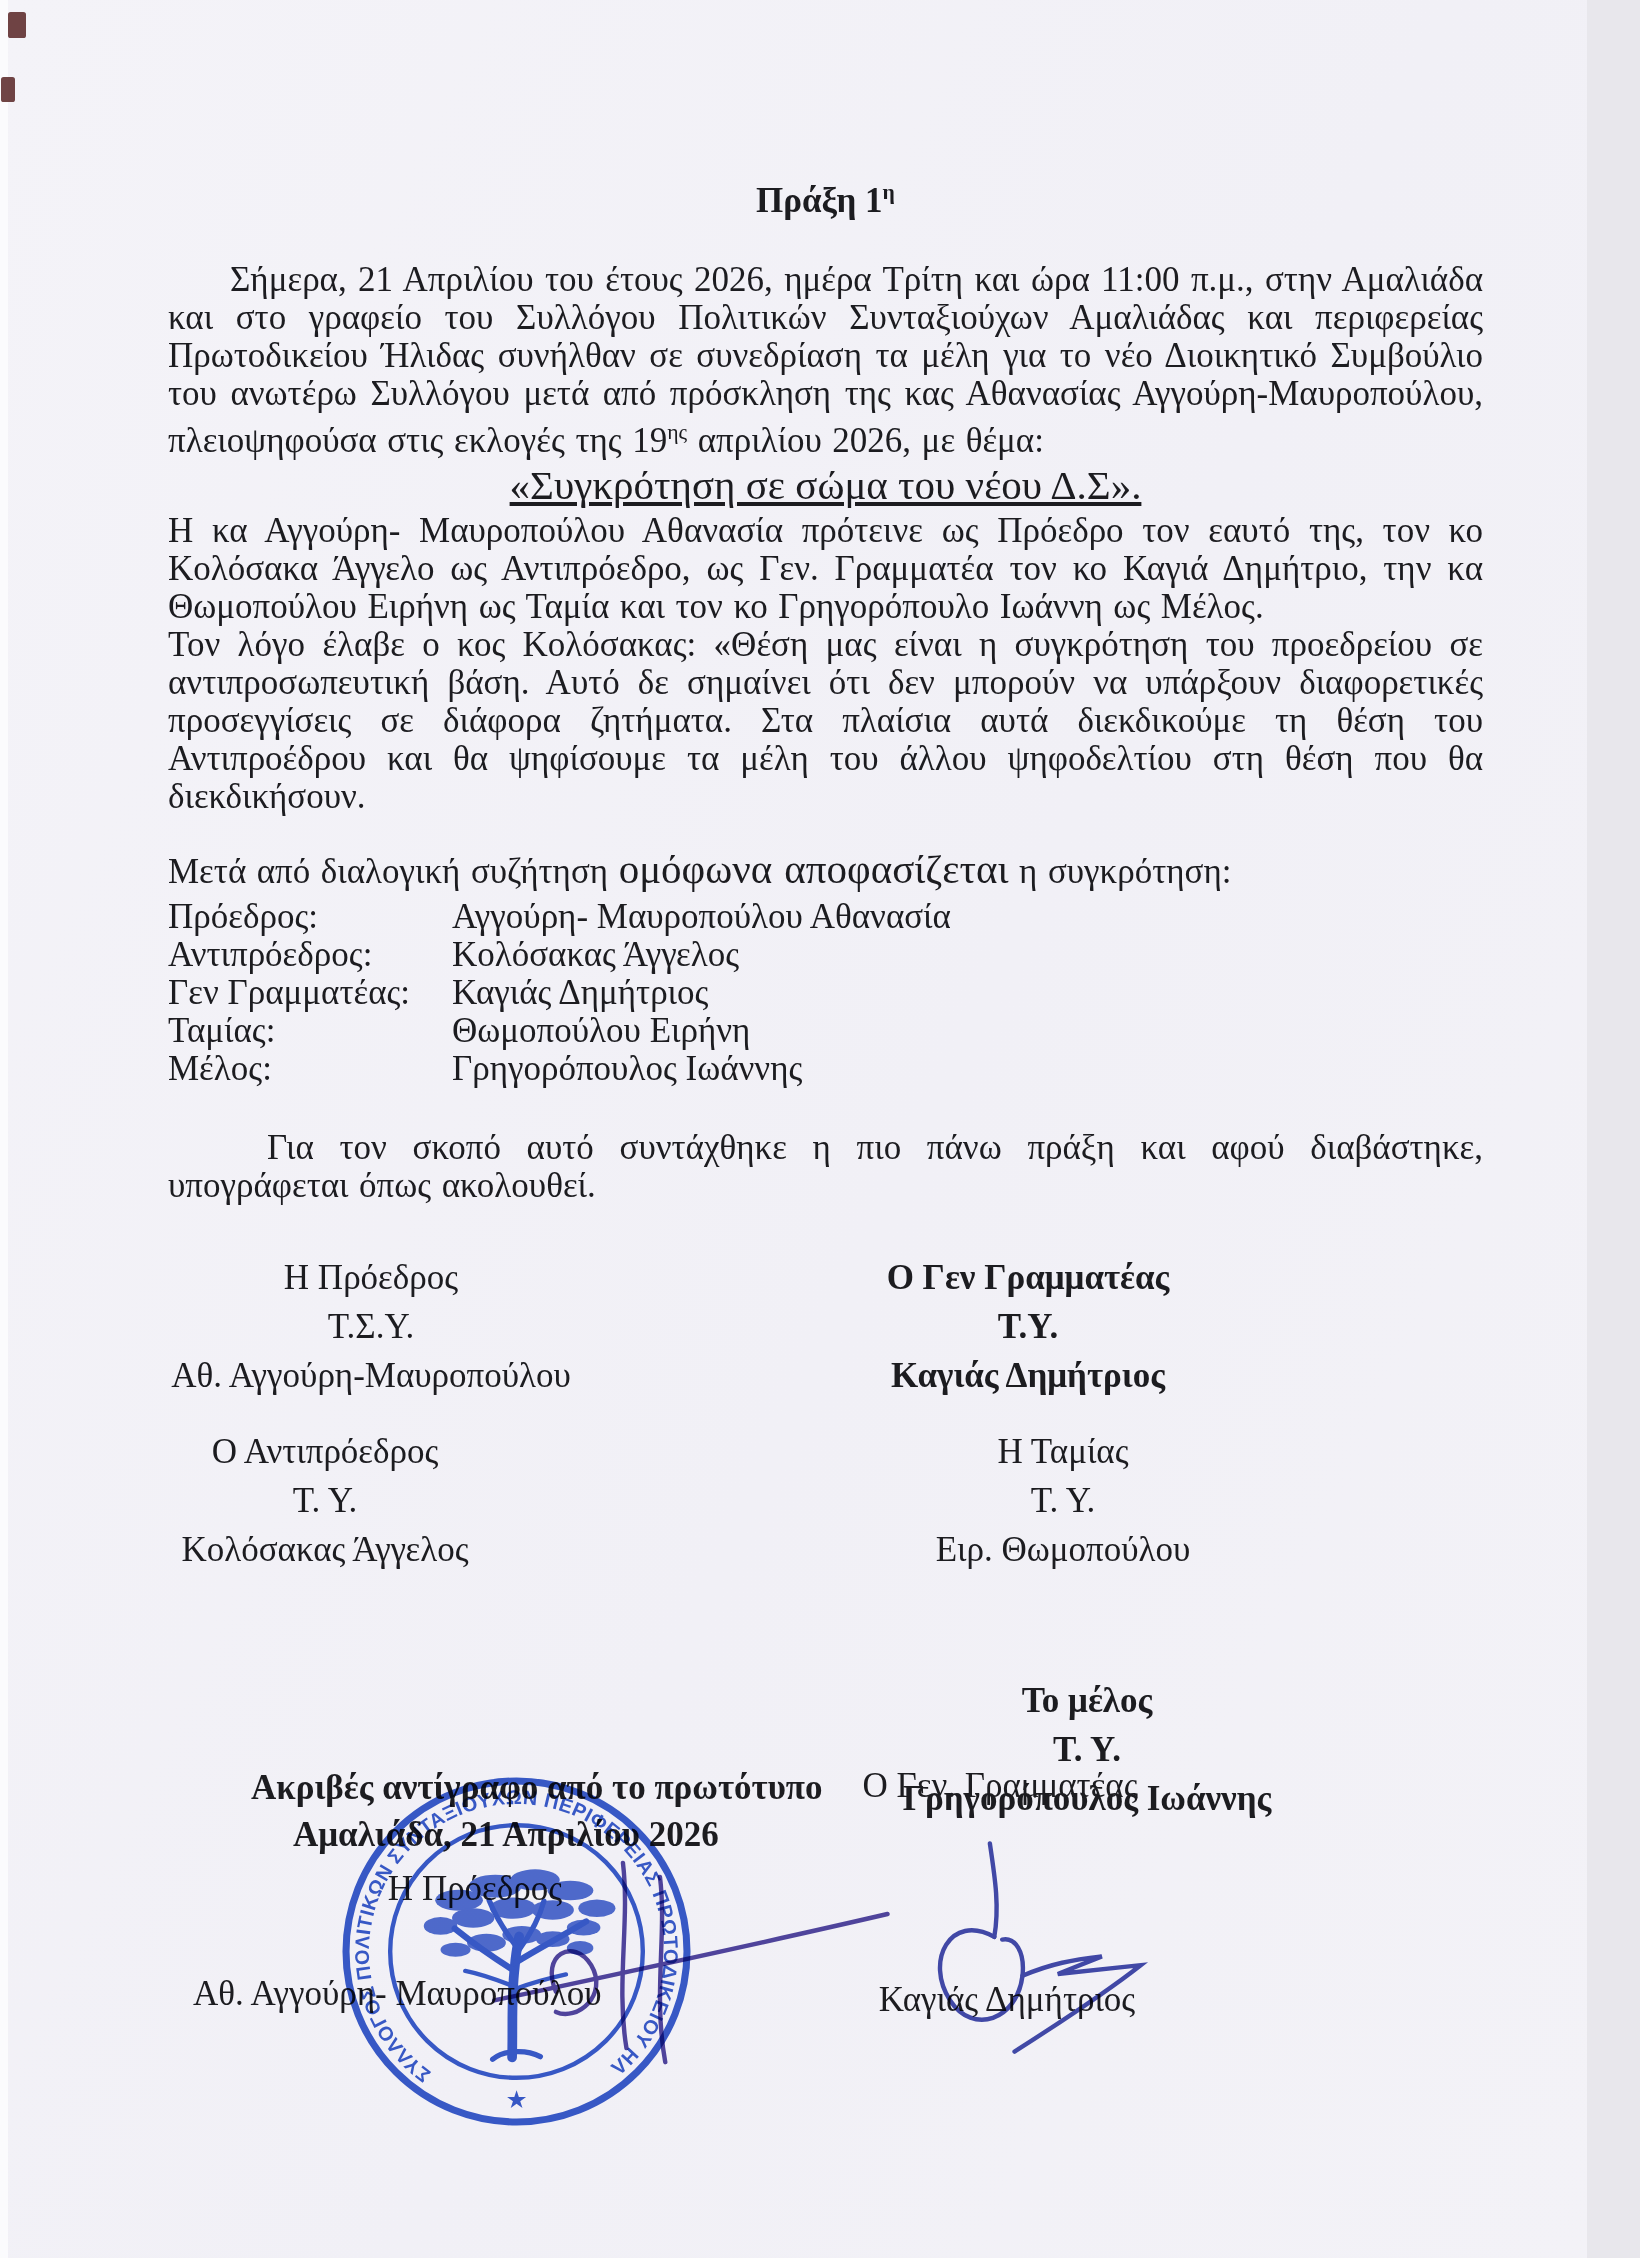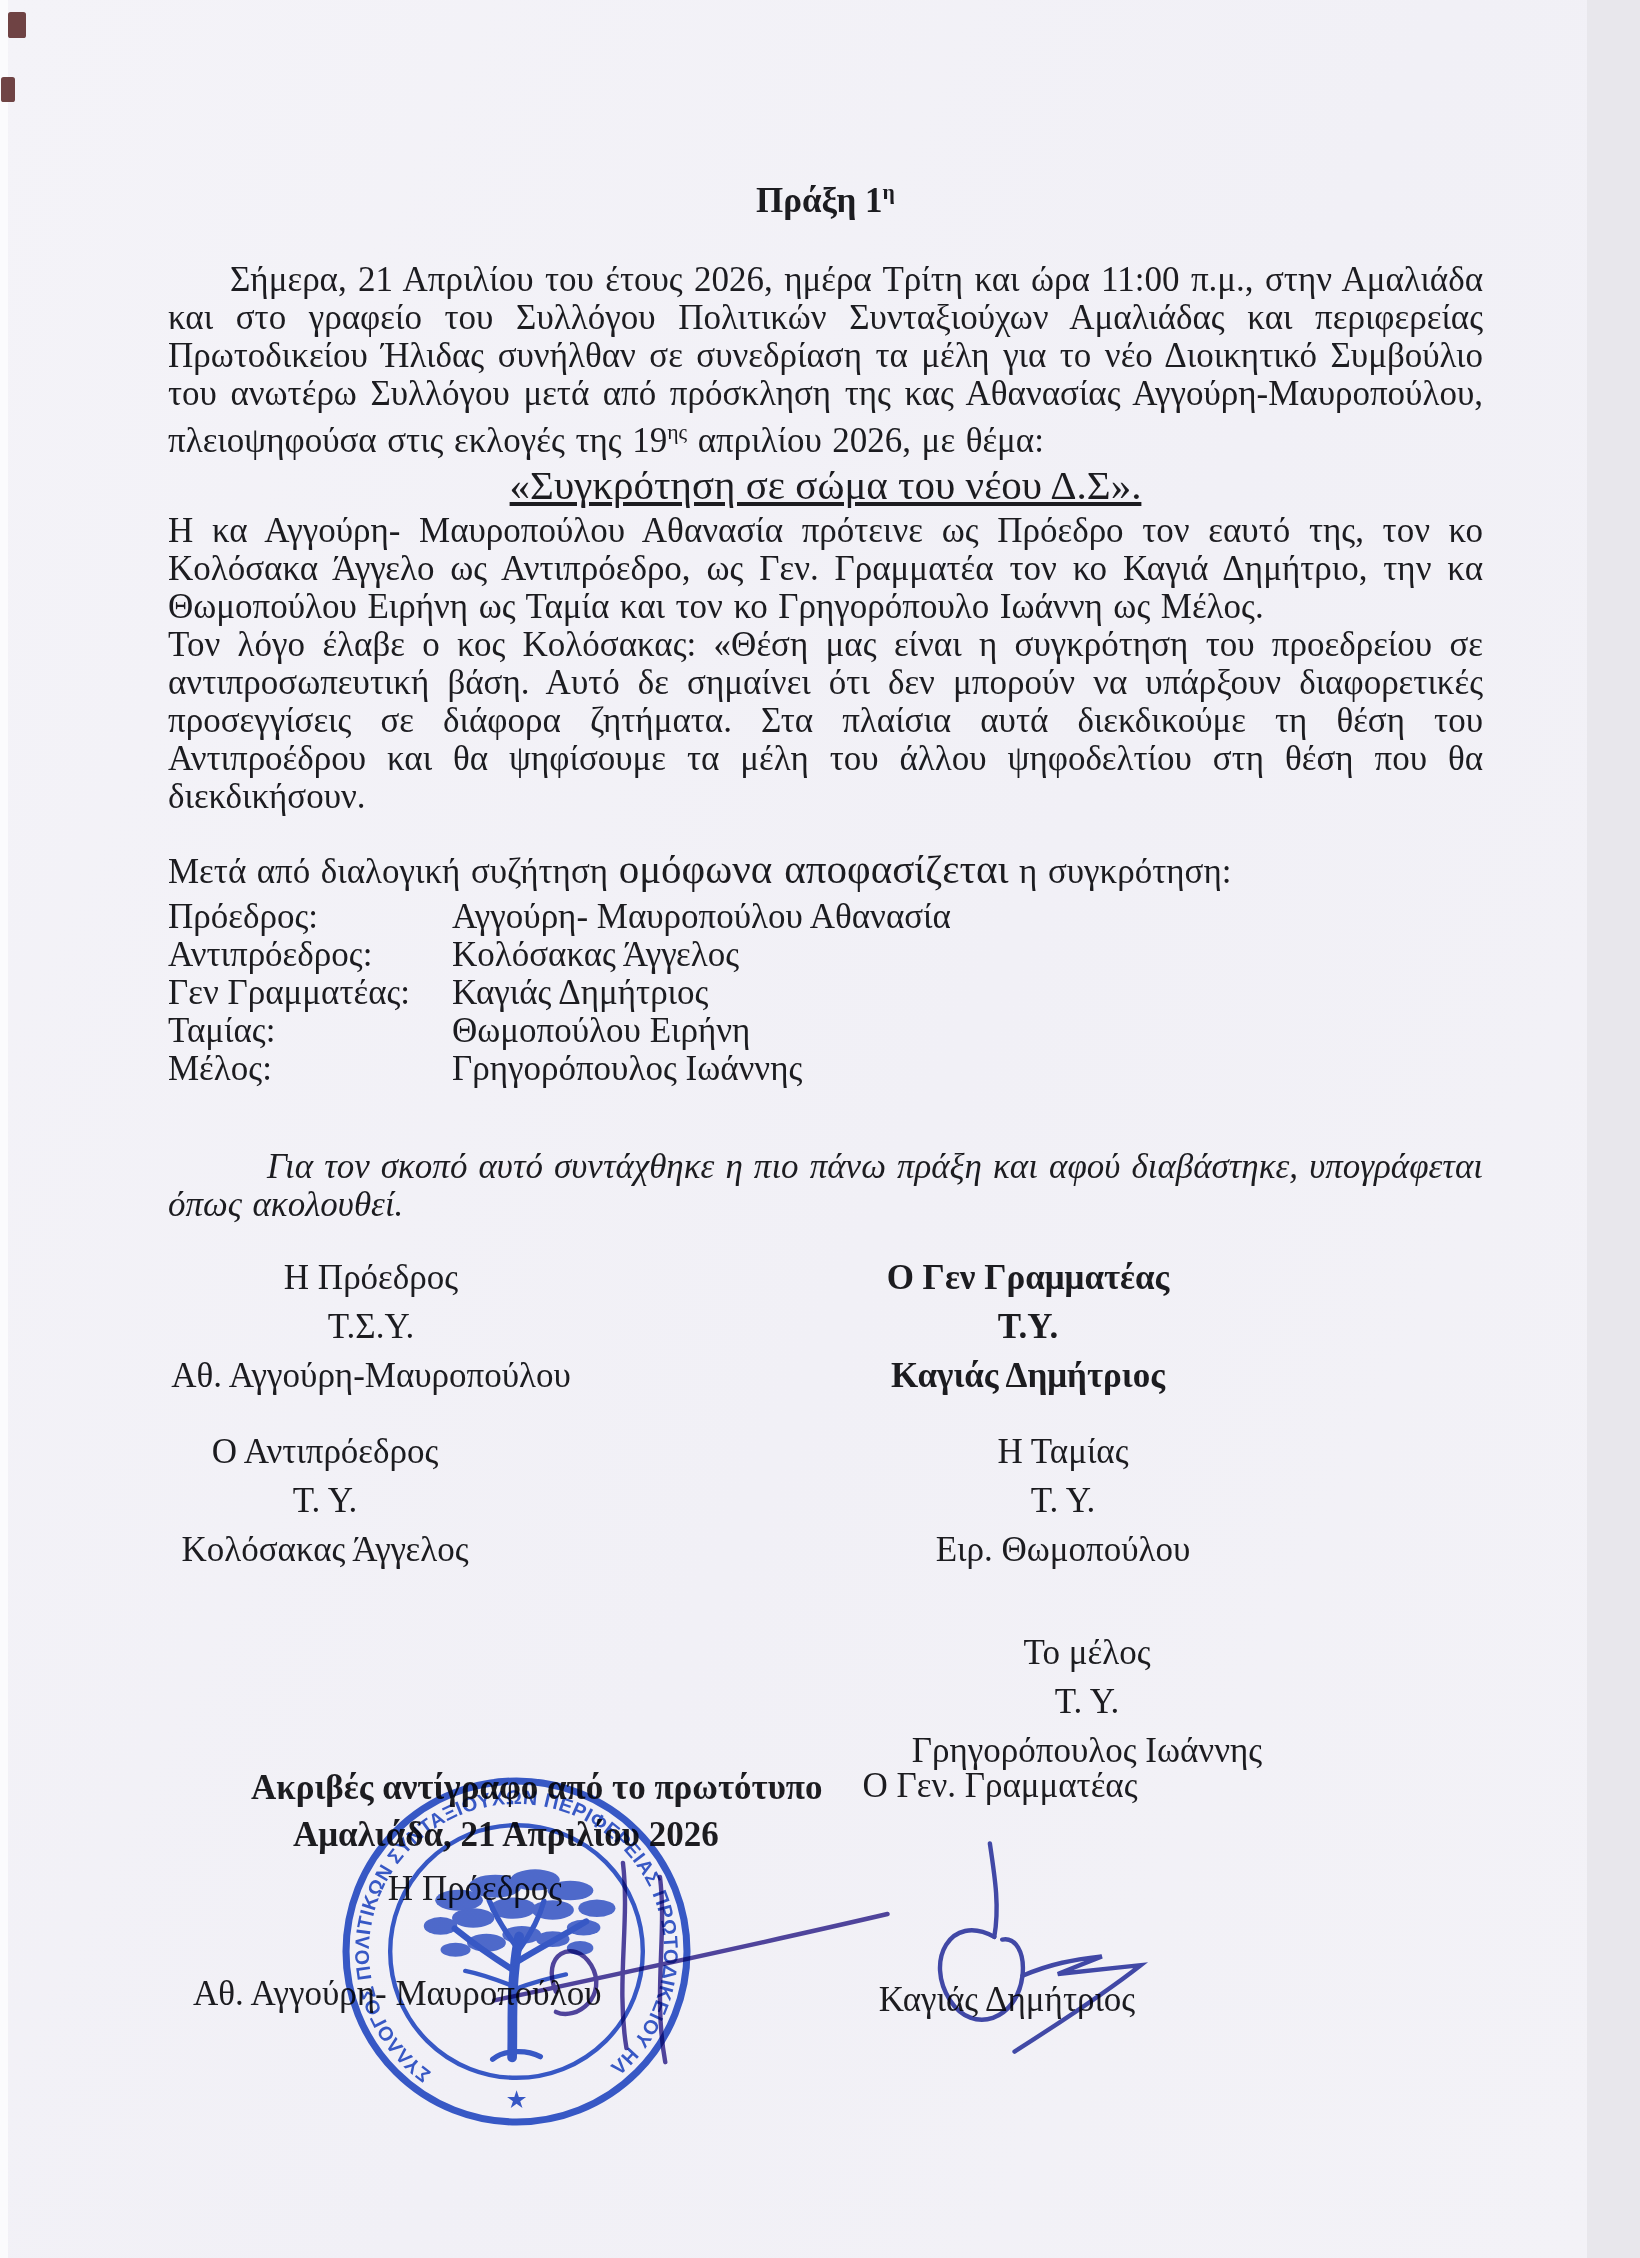--- a/index.html
+++ b/index.html
@@ -19,28 +19,28 @@
   .doc-title sup, .para sup { font-size:0.62em; }
   .para { font-size:35px; line-height:38px; text-align:justify; margin:0; word-spacing:1.8px; }
   .indent-1 { text-indent:62px; }
   .indent-2 { text-indent:99px; }
   .subject { text-align:center; font-size:41px; line-height:49px; margin:1.8px 0 1.8px 0;text-decoration:underline; }
   .decision { margin-top:34px; }
   .decision .emph { font-size:41px; }
   .board { margin-top:7px; }
   .board-row { display:flex; font-size:35px; line-height:38px; }
   .board-role { flex:none; width:284px; }
-  .closing { margin-top:60px;font-style:italic; }
+  .closing { margin-top:41px; }
 
   .sigblock { position:absolute; text-align:center; font-size:35px; line-height:49px; transform:translateX(-50%); white-space:nowrap; }
   .sig-r1l { left:371px;  top:1253px; }
   .sig-r1r { left:1028px; top:1253px;font-weight:bold; }
   .sig-r2l { left:325px;  top:1427px; }
   .sig-r2r { left:1063px; top:1427px; }
-  .sig-r3r { left:1087px; top:1628px; }
+  .sig-r3r { left:1087px; top:1676px;font-weight:bold; }
 
   .cert { position:absolute; left:251px; top:1764px; font-weight:bold; font-size:35px; line-height:47px; white-space:nowrap; }
   .cert-l2 { margin-left:42px; }
 
   .bottomsig { position:absolute; font-size:35px; white-space:nowrap; }
   .bs-title-left  { left:475px;  top:1869px; transform:translateX(-50%); }
   .bs-name-left   { left:193px;  top:1974px; }
   .bs-title-right { left:1000px; top:1766px; transform:translateX(-50%); }
   .bs-name-right  { left:1007px; top:1980px; transform:translateX(-50%); }
 

